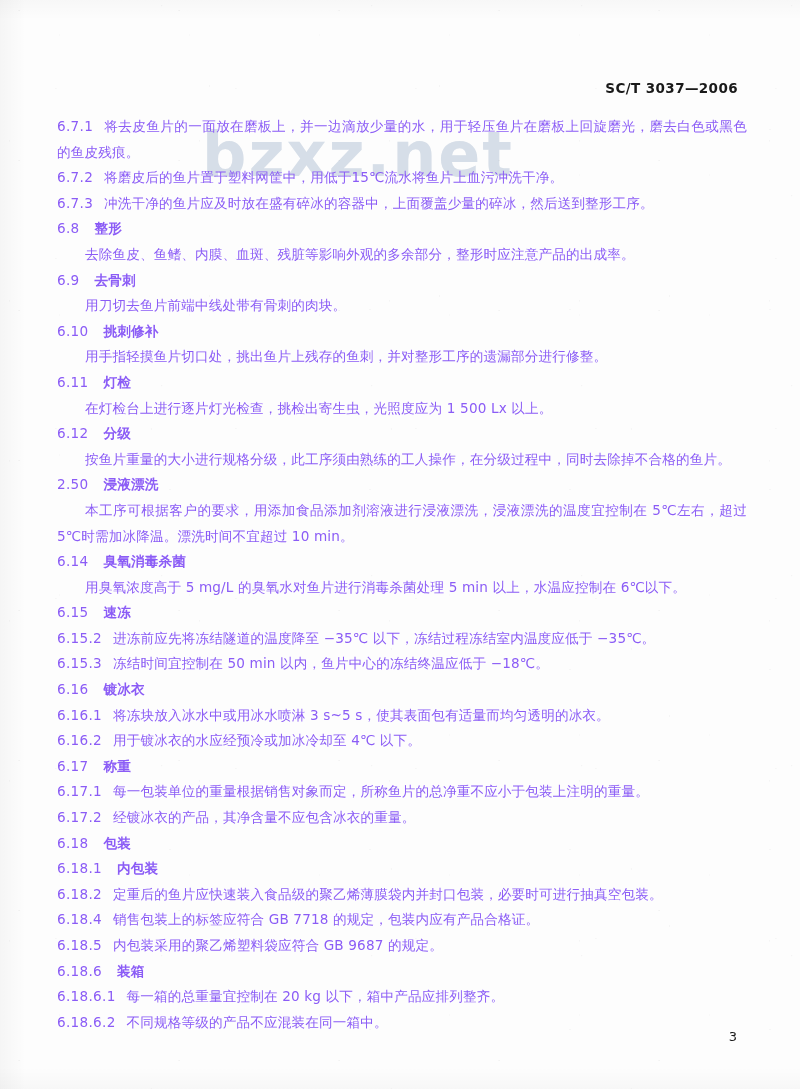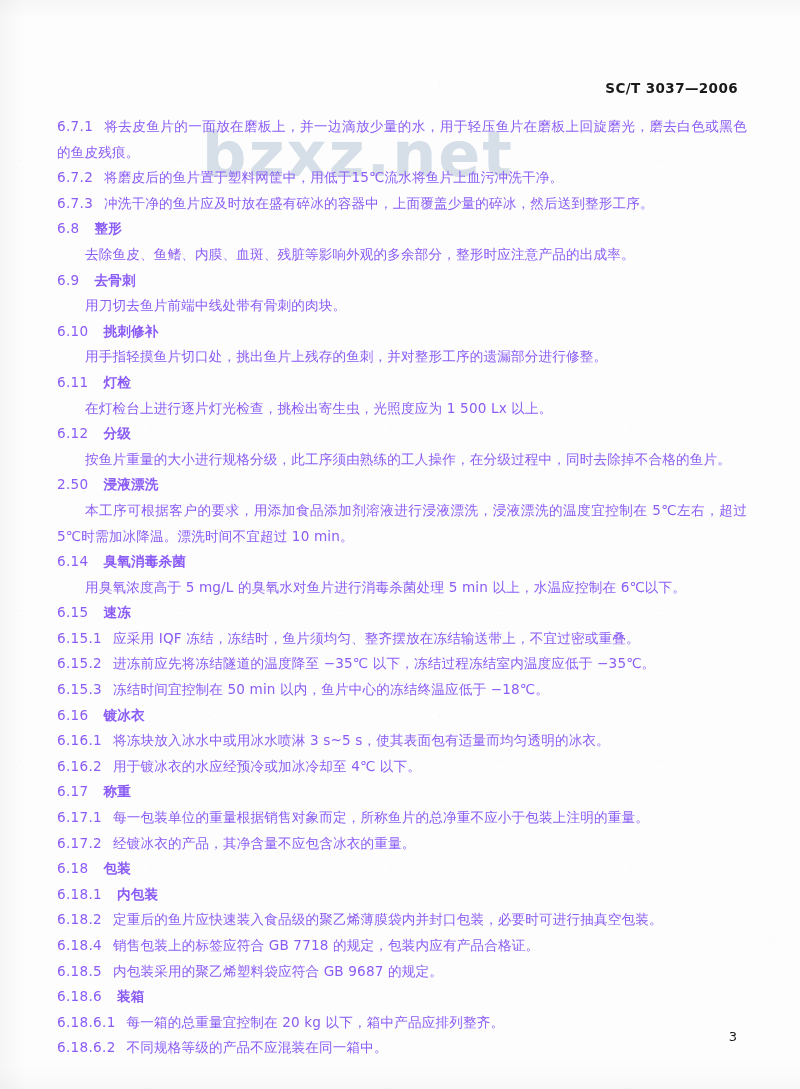--- a/index.html
+++ b/index.html
@@ -153,21 +153,20 @@
       <div class="blk para">用手指轻摸鱼片切口处，挑出鱼片上残存的鱼刺，并对整形工序的遗漏部分进行修整。</div>
       <div class="blk heading"><span class="num">6.11</span><span class="gap"></span><span>灯检</span></div>
       <div class="blk para">在灯检台上进行逐片灯光检查，挑检出寄生虫，光照度应为 1 500 Lx 以上。</div>
       <div class="blk heading"><span class="num">6.12</span><span class="gap"></span><span>分级</span></div>
       <div class="blk para">按鱼片重量的大小进行规格分级，此工序须由熟练的工人操作，在分级过程中，同时去除掉不合格的鱼片。</div>
       <div class="blk heading"><span class="num">2.50</span><span class="gap"></span><span>浸液漂洗</span></div>
       <div class="blk para">本工序可根据客户的要求，用添加食品添加剂溶液进行浸液漂洗，浸液漂洗的温度宜控制在 5℃左右，超过 5℃时需加冰降温。漂洗时间不宜超过 10 min。</div>
       <div class="blk heading"><span class="num">6.14</span><span class="gap"></span><span>臭氧消毒杀菌</span></div>
       <div class="blk para">用臭氧浓度高于 5 mg/L 的臭氧水对鱼片进行消毒杀菌处理 5 min 以上，水温应控制在 6℃以下。</div>
       <div class="blk heading"><span class="num">6.15</span><span class="gap"></span><span>速冻</span></div>
-      <div class="blk"><span class="num">6.15.1</span><span class="gap-sm"></span><span>应采用 IQF 冻结，冻结时，鱼片须均匀、整齐摆放在冻结输送带上，不宜过密或重叠。</span></div>
       <div class="blk"><span class="num">6.15.2</span><span class="gap-sm"></span><span>进冻前应先将冻结隧道的温度降至 −35℃ 以下，冻结过程冻结室内温度应低于 −35℃。</span></div>
       <div class="blk"><span class="num">6.15.3</span><span class="gap-sm"></span><span>冻结时间宜控制在 50 min 以内，鱼片中心的冻结终温应低于 −18℃。</span></div>
       <div class="blk heading"><span class="num">6.16</span><span class="gap"></span><span>镀冰衣</span></div>
       <div class="blk"><span class="num">6.16.1</span><span class="gap-sm"></span><span>将冻块放入冰水中或用冰水喷淋 3 s~5 s，使其表面包有适量而均匀透明的冰衣。</span></div>
       <div class="blk"><span class="num">6.16.2</span><span class="gap-sm"></span><span>用于镀冰衣的水应经预冷或加冰冷却至 4℃ 以下。</span></div>
       <div class="blk heading"><span class="num">6.17</span><span class="gap"></span><span>称重</span></div>
       <div class="blk"><span class="num">6.17.1</span><span class="gap-sm"></span><span>每一包装单位的重量根据销售对象而定，所称鱼片的总净重不应小于包装上注明的重量。</span></div>
       <div class="blk"><span class="num">6.17.2</span><span class="gap-sm"></span><span>经镀冰衣的产品，其净含量不应包含冰衣的重量。</span></div>
       <div class="blk heading"><span class="num">6.18</span><span class="gap"></span><span>包装</span></div>
       <div class="blk heading"><span class="num">6.18.1</span><span class="gap"></span><span>内包装</span></div>

